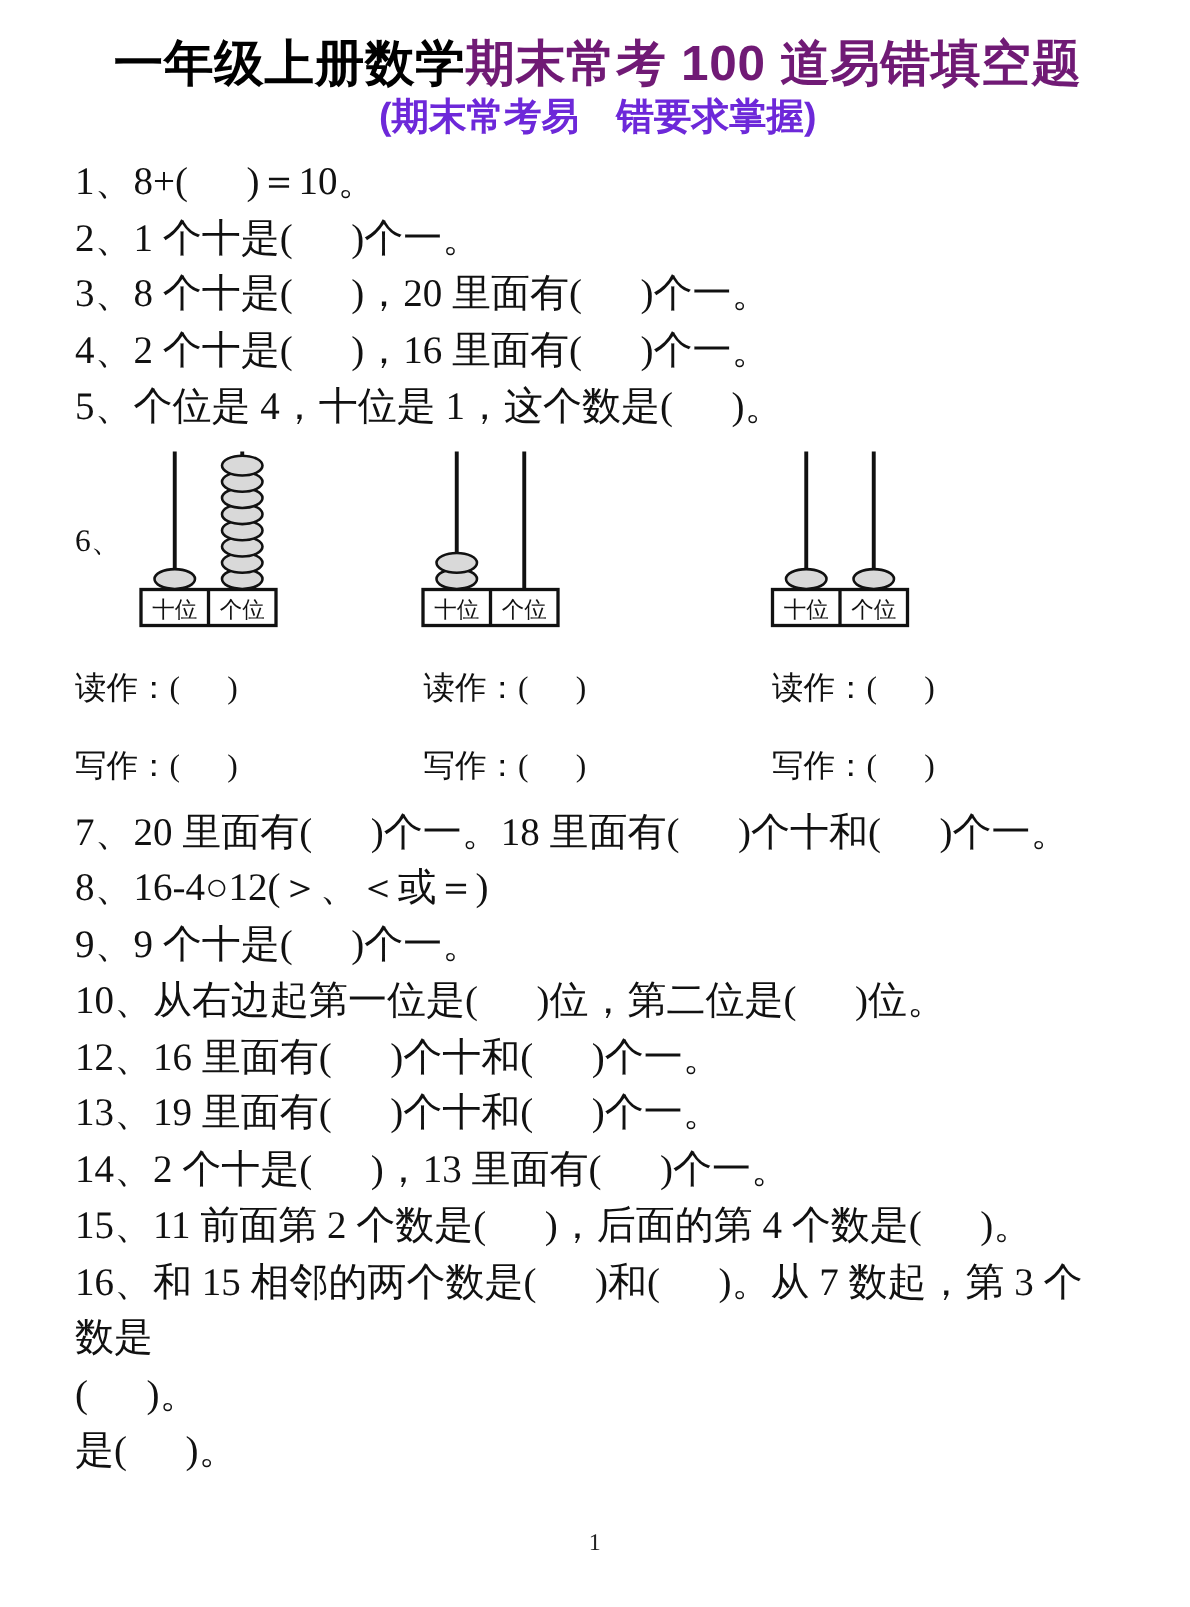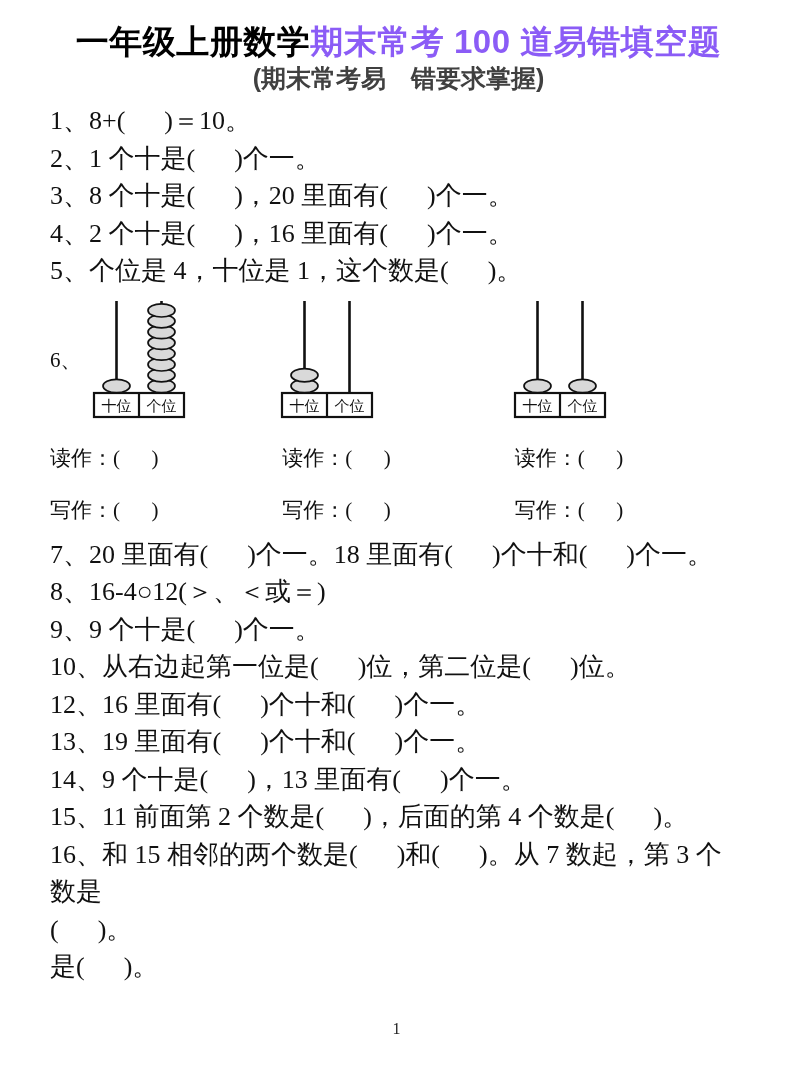--- a/index.html
+++ b/index.html
@@ -36,22 +36,22 @@
     position:absolute; left:0; right:0; top:1020px; text-align:center;
     font-size:16px; color:#222222;
   }
 </style>
 </head>
 <body>
 
 <div class="page">
 
   <header>
-    <h1 class="title"><span>一年级上册数学</span><span style="color: #8b5cf6;">期末常考 100 道易错填空题</span></h1>
-    <div class="subtitle" style="color: #404040;">(期末常考易　错要求掌握)</div>
+    <h1 class="title"><span>一年级上册数学</span><span style="color: #701a75;">期末常考 100 道易错填空题</span></h1>
+    <div class="subtitle" style="color: #6d28d9;">(期末常考易　错要求掌握)</div>
   </header>
 
   <div class="questions">
 
       <p class="q-line">1、8+(      )＝10。</p>
 
       <p class="q-line">2、1 个十是(      )个一。</p>
 
       <p class="q-line">3、8 个十是(      )，20 里面有(      )个一。</p>
 
@@ -122,21 +122,21 @@
 
       <p class="q-line">9、9 个十是(      )个一。</p>
 
       <p class="q-line">10、从右边起第一位是(      )位，第二位是(      )位。</p>
 
 
       <p class="q-line">12、16 里面有(      )个十和(      )个一。</p>
 
       <p class="q-line">13、19 里面有(      )个十和(      )个一。</p>
 
-      <p class="q-line">14、9 个十是(      )，13 里面有(      )个一。</p>
+      <p class="q-line">14、2 个十是(      )，13 里面有(      )个一。</p>
 
       <p class="q-line">15、11 前面第 2 个数是(      )，后面的第 4 个数是(      )。</p>
 
       <p class="q-line">16、和 15 相邻的两个数是(      )和(      )。从 7 数起，第 3 个数是</p>
 
       <p class="q-line">(      )。</p>
 
 
       <p class="q-line">是(      )。</p>
     </div>

